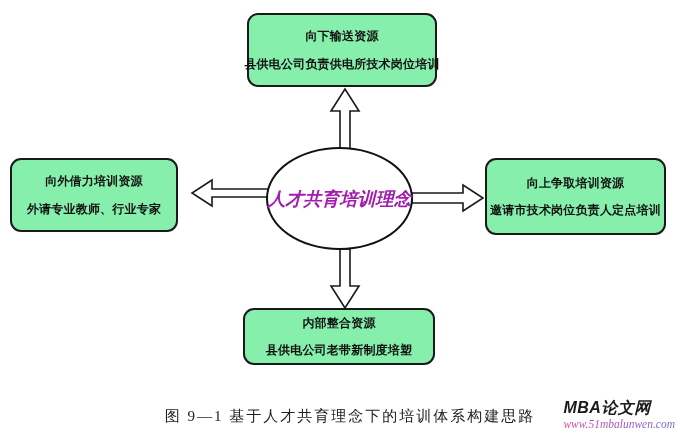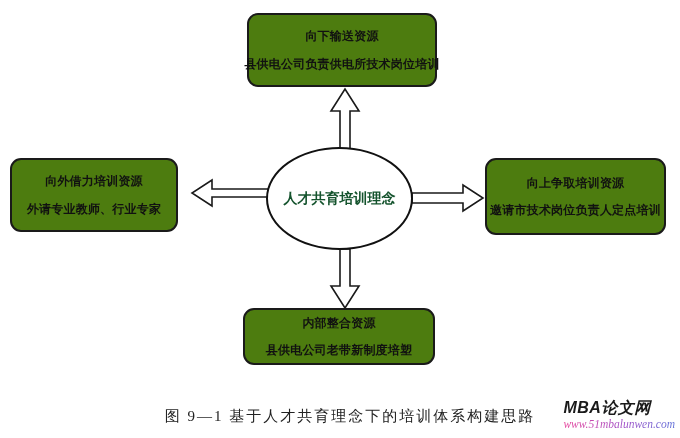--- a/index.html
+++ b/index.html
@@ -14,21 +14,21 @@
   .arrows {
     position: absolute;
     left: 0; top: 0;
     width: 680px; height: 438px;
   }
   .box {
     position: absolute;
     box-sizing: border-box;
     border: 2px solid #1a1a1a;
     border-radius: 11px;
-    background: #4d7c0f;
+    background: #86efac;
     display: flex;
     flex-direction: column;
     justify-content: center;
     align-items: center;
     row-gap: 13px;
     text-align: center;
     color: #111111;
     font-weight: bold;
   }
   .box .line {
@@ -47,24 +47,25 @@
     width: 147px; height: 103px;
     box-sizing: border-box;
     border: 2px solid #111111;
     border-radius: 50%;
     background: #ffffff;
     display: flex;
     justify-content: center;
     align-items: center;
   }
   .ellipse span {
-    font-size: 14px;
+    font-size: 18px;
     font-weight: bold;
-    color: #14532d;
+    color: #a21caf;
     white-space: nowrap;
+    font-style: italic;
   }
   .caption {
     position: absolute;
     left: 20px; right: 0;
     top: 407px;
     text-align: center;
     font-family: "Liberation Serif", "DejaVu Serif", serif;
     font-size: 15px;
     letter-spacing: 2px;
     color: #222222;

